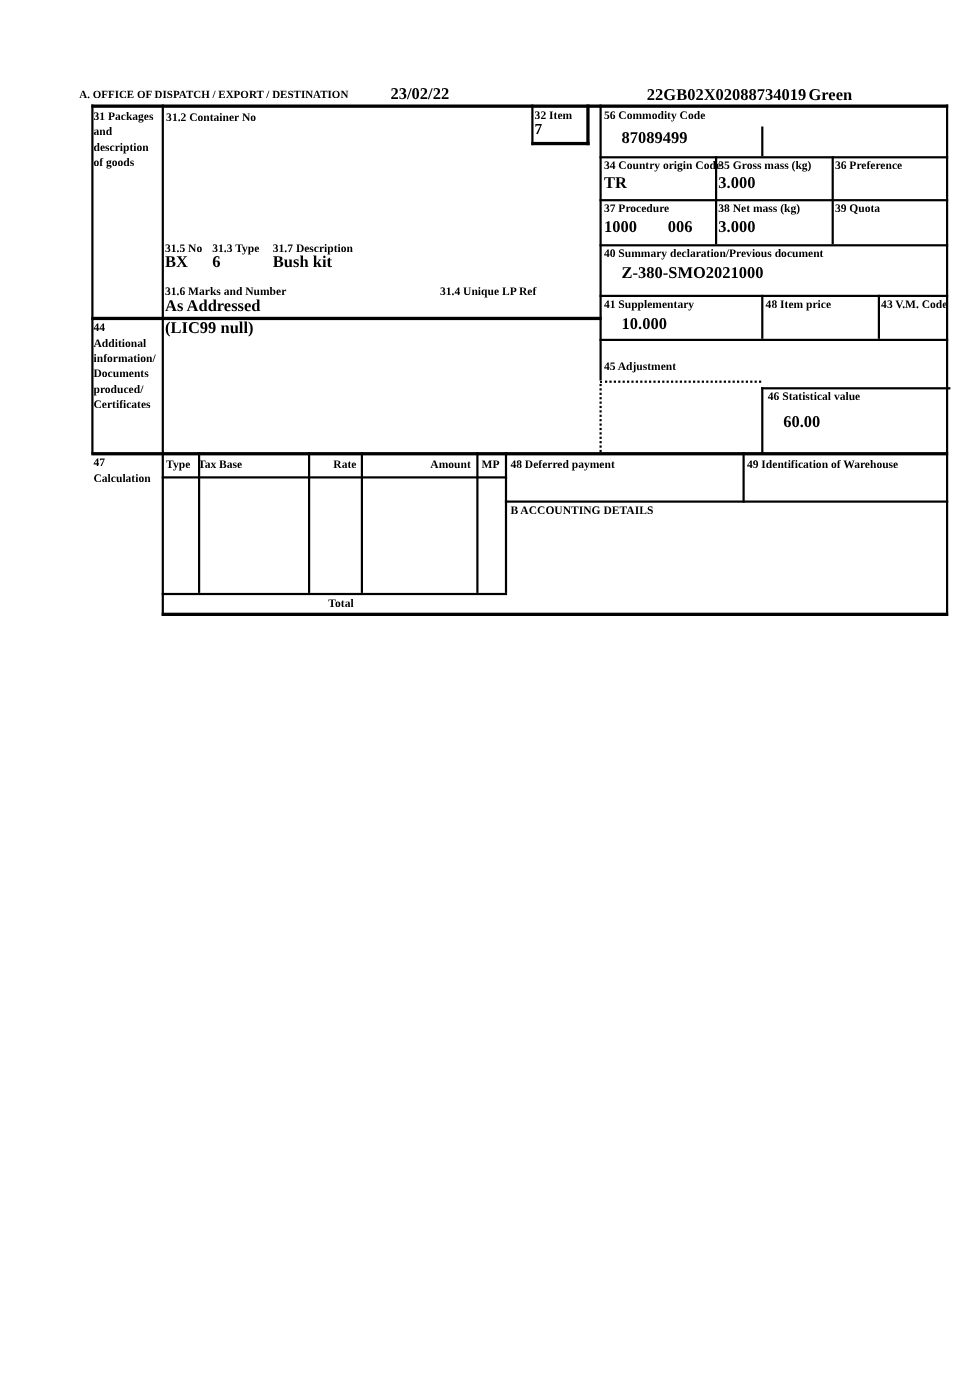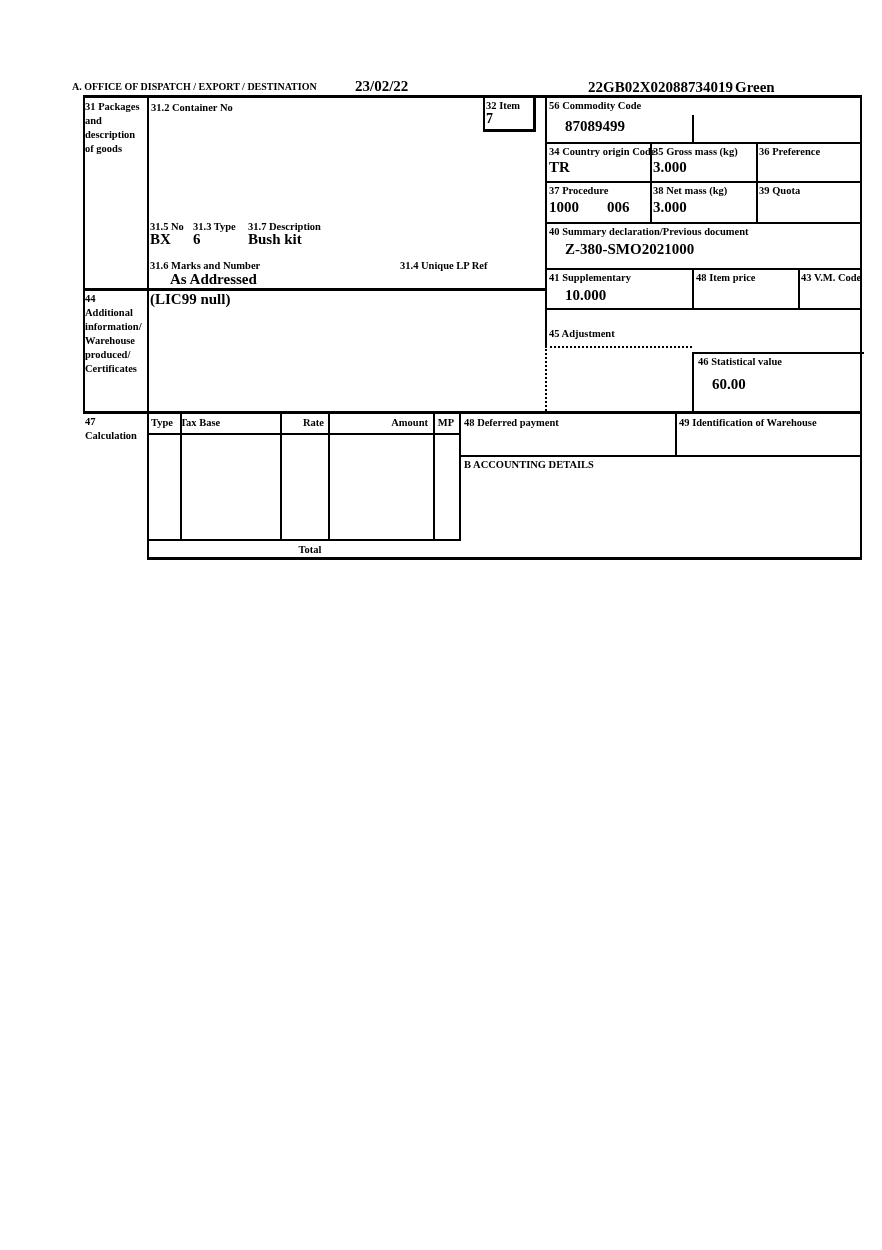--- a/index.html
+++ b/index.html
@@ -81,32 +81,32 @@
   <div class="abs lbl" style="left:248px;top:221px;">31.7 Description</div>
   <div class="abs val" style="left:150px;top:231px;">BX</div>
   <div class="abs val" style="left:193px;top:231px;">6</div>
   <div class="abs val" style="left:248px;top:231px;">Bush kit</div>
 
   <div class="abs lbl" style="left:549px;top:226px;">40 Summary declaration/Previous document</div>
   <div class="abs val" style="left:565px;top:241px;">Z-380-SMO2021000</div>
 
   <div class="abs lbl" style="left:150px;top:260px;">31.6 Marks and Number</div>
   <div class="abs lbl" style="left:400px;top:260px;">31.4 Unique LP Ref</div>
-  <div class="abs val" style="left:150px;top:271px;margin-left:20px;">As Addressed</div>
+  <div class="abs val" style="left:150px;top:271px;">As Addressed</div>
 
   <div class="abs lbl" style="left:549px;top:272px;">41 Supplementary</div>
   <div class="abs val" style="left:565px;top:287px;">10.000</div>
   <div class="abs lbl" style="left:696px;top:272px;">48 Item price</div>
   <div class="abs lbl" style="left:801px;top:272px;">43 V.M. Code</div>
 
   <div class="abs lblblock" style="left:85px;top:292px;">
     <div>44</div>
     <div>Additional</div>
     <div>information/</div>
-    <div>Warehouse</div>
+    <div>Documents</div>
     <div>produced/</div>
     <div>Certificates</div>
   </div>
   <div class="abs val" style="left:150px;top:291px;">(LIC99 null)</div>
 
   <div class="abs lbl" style="left:549px;top:328px;">45 Adjustment</div>
   <div class="abs lbl" style="left:698px;top:356px;">46 Statistical value</div>
   <div class="abs val" style="left:712px;top:376px;">60.00</div>
 
   <div class="abs lblblock" style="left:85px;top:415px;">

